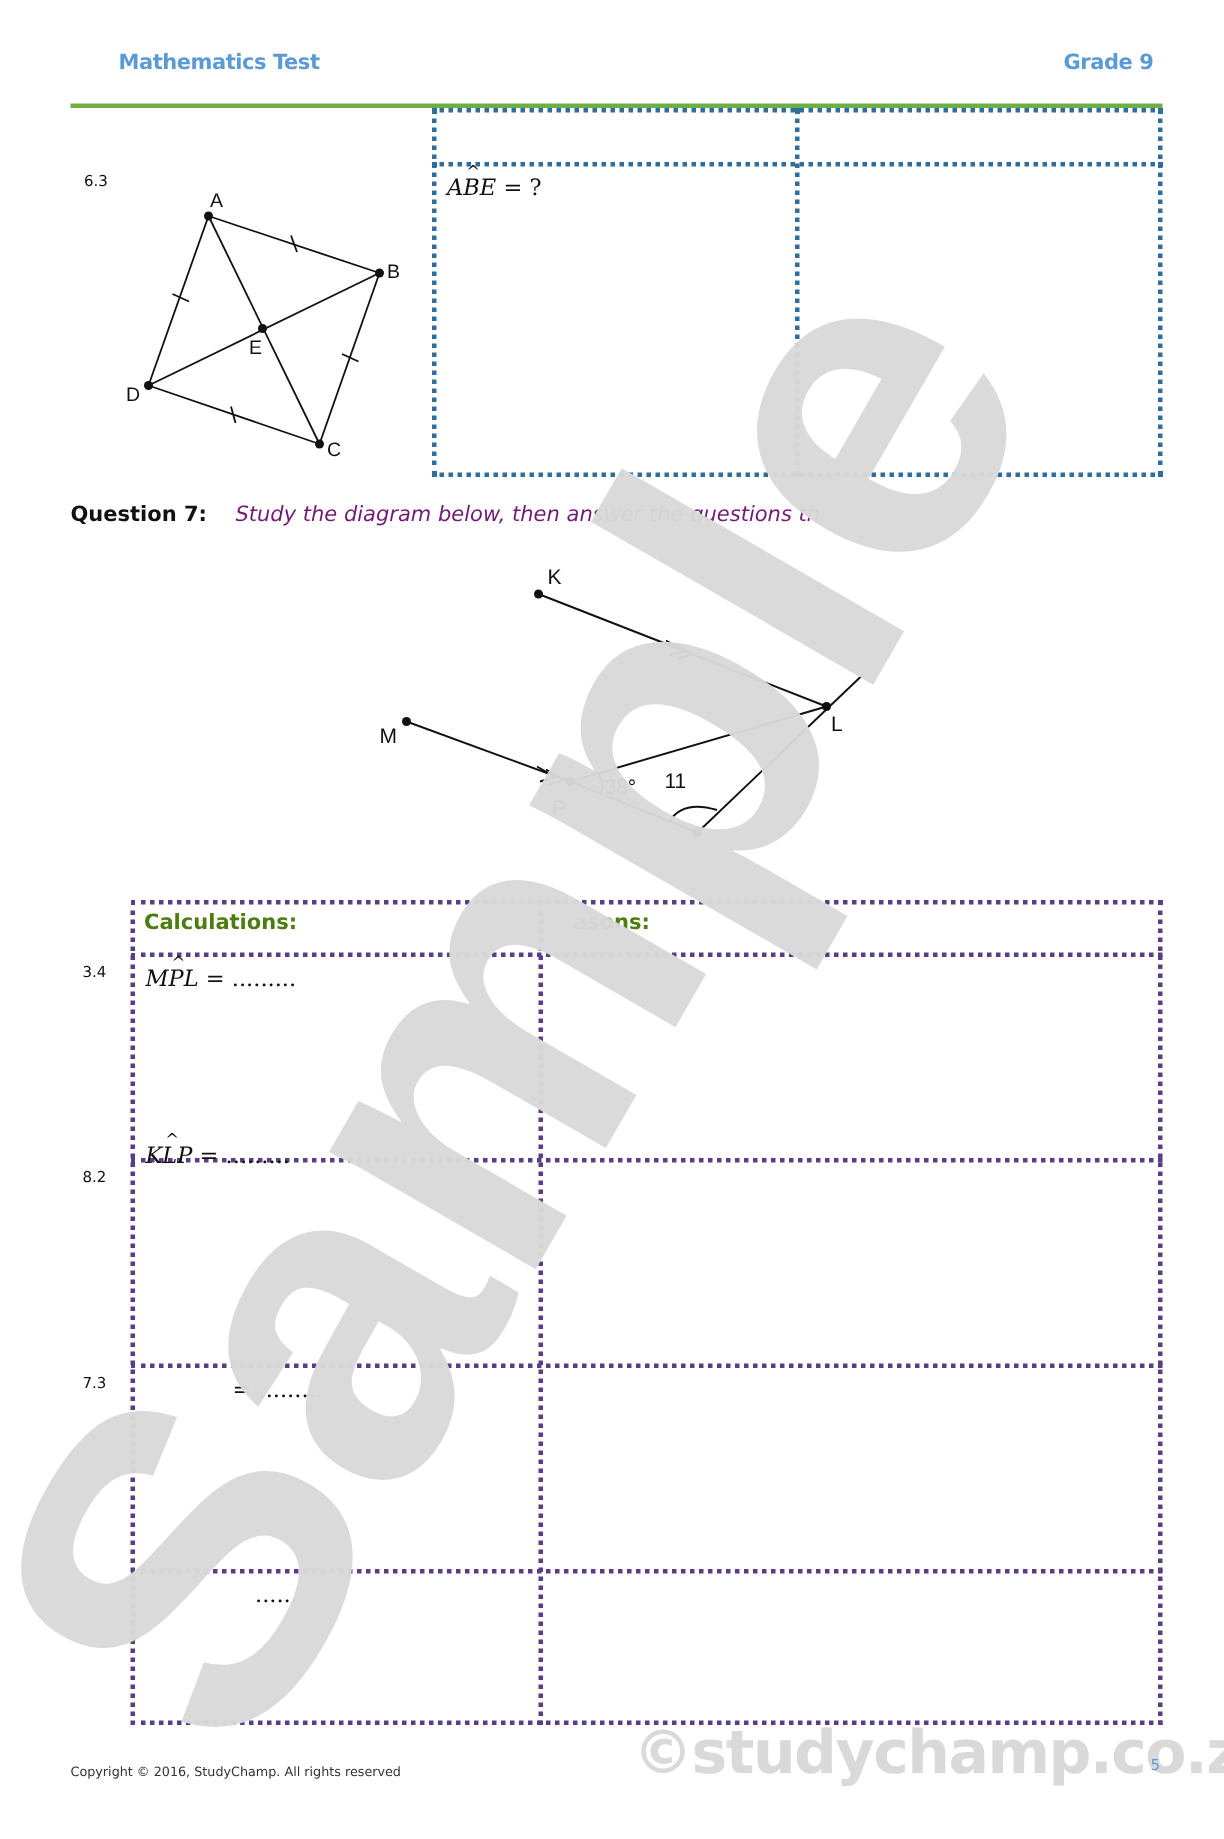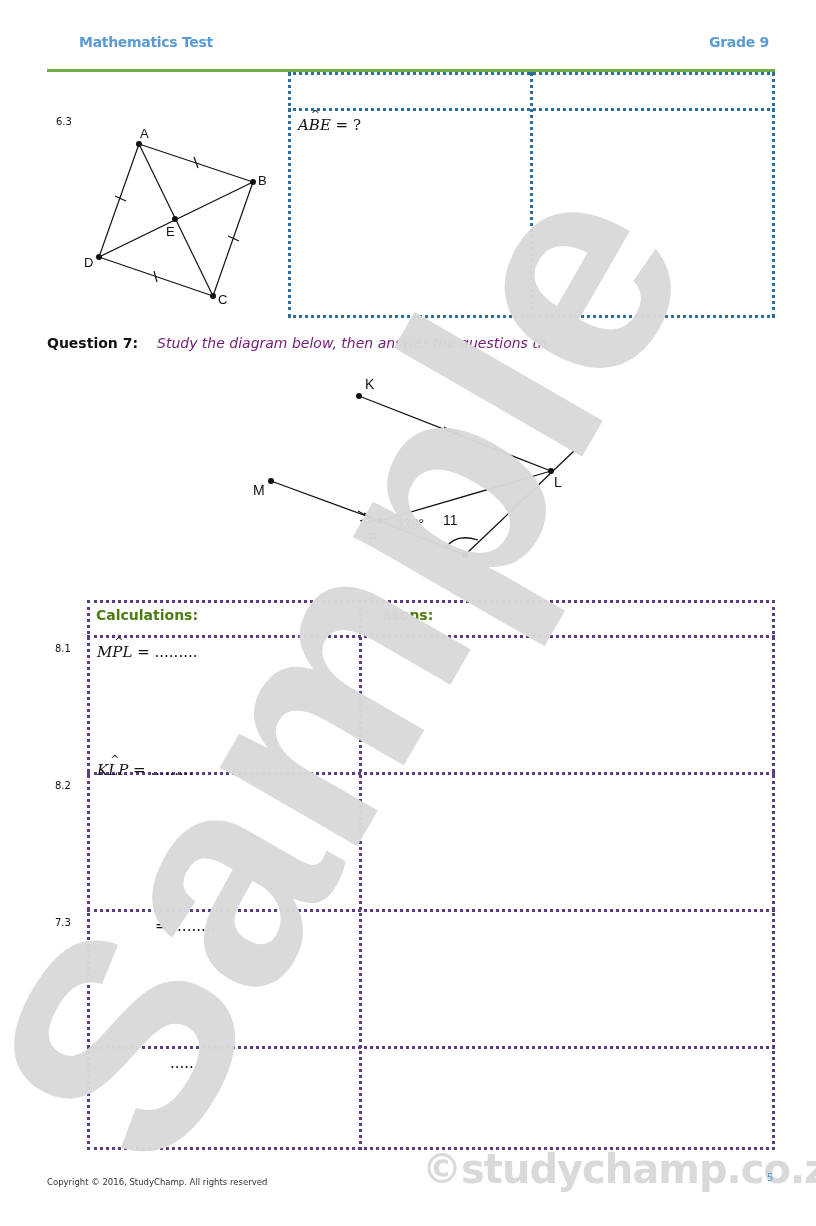--- a/index.html
+++ b/index.html
@@ -117,21 +117,21 @@
 <div class="abs purple-box" style="left:87px; top:600px; width:688px; height:550px;"></div>
 <div class="abs pvl" style="left:359px; top:600px; height:550px;"></div>
 <div class="abs phl" style="left:87px; top:635px; width:688px;"></div>
 <div class="abs phl" style="left:87px; top:772px; width:688px;"></div>
 <div class="abs phl" style="left:87px; top:909px; width:688px;"></div>
 <div class="abs phl" style="left:87px; top:1046px; width:688px;"></div>
 
 <div class="abs colhead" style="left:96px; top:607px;">Calculations:</div>
 <div class="abs colhead" style="left:382px; top:607px;">asons:</div>
 
-<div class="abs qnum" style="left:55px; top:643px;">8.1</div>
+<div class="abs qnum" style="left:55px; top:643px;">3.4</div>
 <div class="abs math" style="left:97px; top:643px;">
   <span>M<span class="hatl">P</span>L</span>
   <span class="op">= .........</span>
 </div>
 <div class="abs" style="left:93px; top:665px; width:262px; height:102px;"></div>
 <div class="abs" style="left:366px; top:641px; width:404px; height:126px;"></div>
 
 <div class="abs qnum" style="left:55px; top:780px;">8.2</div>
 <div class="abs math" style="left:97px; top:761px;">
   <span>K<span class="hatl">L</span>P</span>

